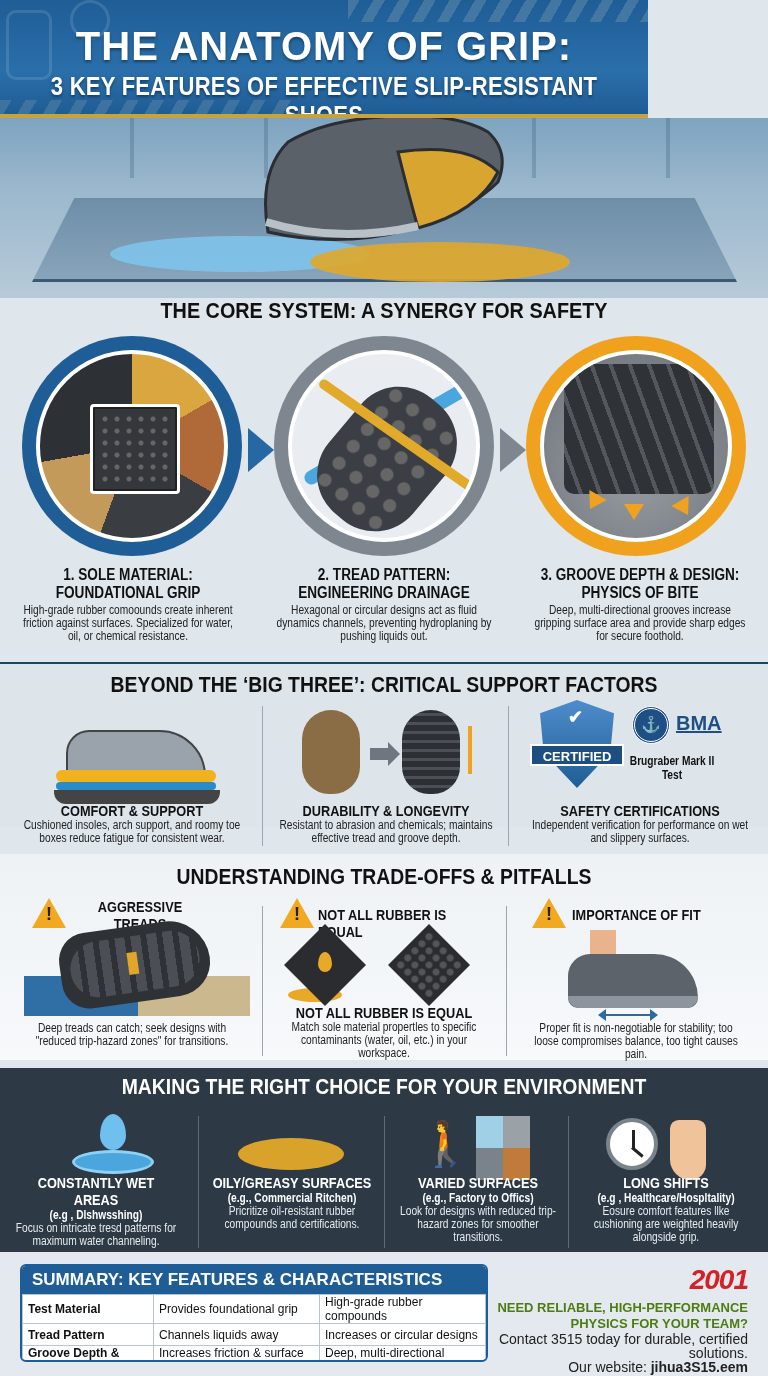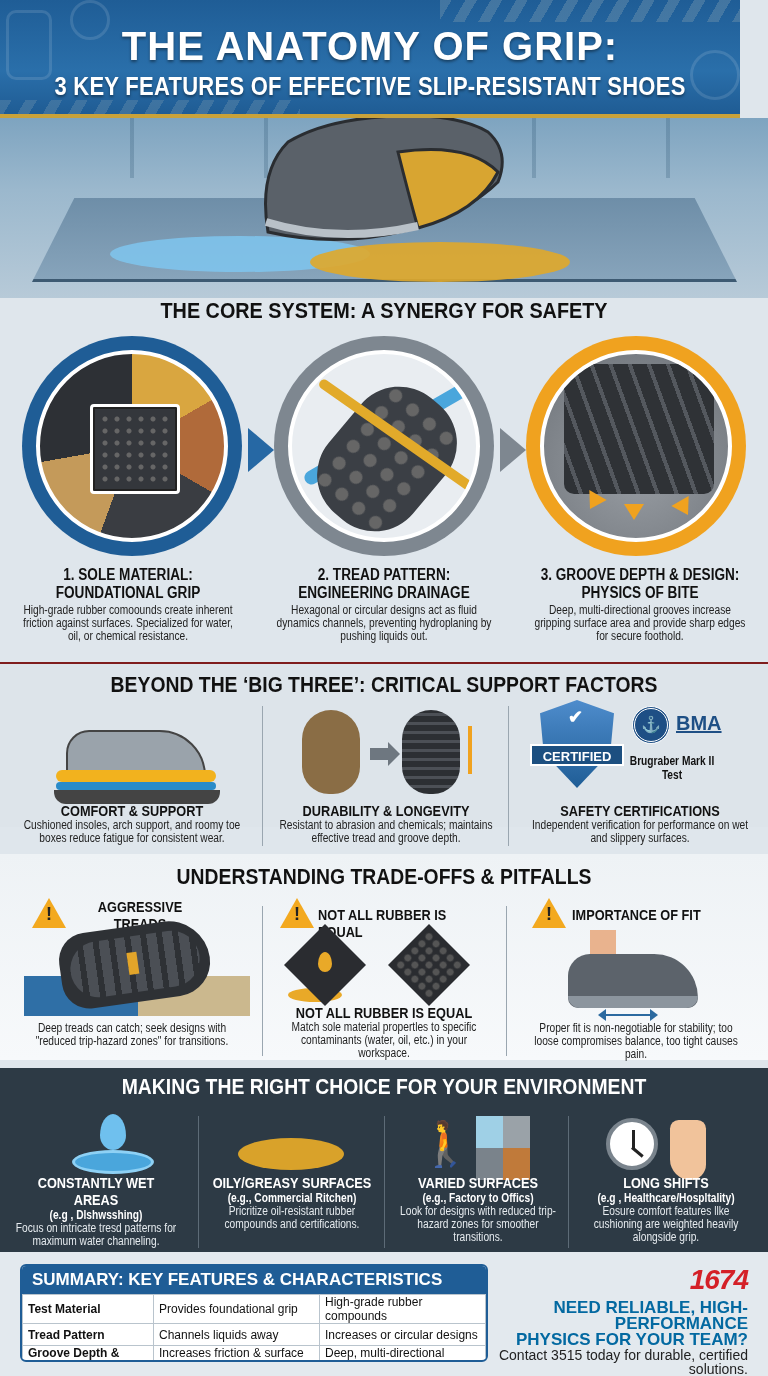--- a/index.html
+++ b/index.html
@@ -1,20 +1,20 @@
 <!DOCTYPE html>
 <html><head>
 <meta charset="utf-8">
 <style>
   *{box-sizing:border-box;margin:0;padding:0;}
   html,body{width:768px;height:1376px;overflow:hidden;}
   body{font-family:"Liberation Sans",sans-serif;background:#dfe6ec;color:#1a1a1a;position:relative;}
 
   
-  .header{position:absolute;left:0;top:0;width:740px;height:118px;background:linear-gradient(180deg,#1f5d96 0%,#2a6faa 60%,#1e5a92 100%);overflow:hidden;}
+  .header{position:absolute;left:0;top:0;width:648px;height:118px;background:linear-gradient(180deg,#1f5d96 0%,#2a6faa 60%,#1e5a92 100%);overflow:hidden;}
   .header .stripes{position:absolute;right:0;top:0;width:300px;height:22px;background:repeating-linear-gradient(120deg,#5b86a8 0 10px,transparent 10px 22px);opacity:.6;}
   .header .stripes2{position:absolute;left:0;bottom:4px;width:300px;height:14px;background:repeating-linear-gradient(120deg,#5b86a8 0 10px,transparent 10px 22px);opacity:.5;}
   .header .gold{position:absolute;left:0;bottom:0;width:100%;height:4px;background:#c9a23a;}
   .header .ghost{position:absolute;border:3px solid rgba(255,255,255,.12);border-radius:50%;}
   .title-main{position:absolute;left:0;width:100%;top:24px;text-align:center;font-size:40px;font-weight:900;color:#fff;letter-spacing:1px;text-shadow:0 2px 3px rgba(0,0,0,.4);}
   .title-sub{position:absolute;left:0;width:100%;top:72px;text-align:center;font-size:25px;font-weight:700;color:#fff;letter-spacing:.3px;text-shadow:0 2px 3px rgba(0,0,0,.4);transform:scaleX(.88);}
 
   
   .hero{position:absolute;left:0;top:118px;width:768px;height:180px;background:linear-gradient(180deg,#7ea4c0 0%,#9bb8cd 40%,#b7cad8 100%);overflow:hidden;}
   .hero .wall{position:absolute;left:0;top:0;width:100%;height:60px;background:repeating-linear-gradient(90deg,transparent 0 130px,rgba(40,80,110,.25) 130px 134px);}
@@ -44,21 +44,21 @@
   .stream-b{position:absolute;left:0;top:70px;width:200px;height:14px;background:#4aa6dc;transform:rotate(-30deg);border-radius:8px;}
   .stream-y{position:absolute;left:10px;top:80px;width:200px;height:10px;background:#e2aa2a;transform:rotate(35deg);border-radius:8px;}
   .tread{position:absolute;left:20px;top:10px;width:150px;height:130px;background:repeating-linear-gradient(70deg,#2f3236 0 14px,#54585e 14px 18px);border-radius:10px;}
   .oarrow{position:absolute;width:0;height:0;border-left:10px solid transparent;border-right:10px solid transparent;border-top:16px solid #f0a21f;}
 
   .feat{position:absolute;top:566px;width:256px;text-align:center;}
   .feat h3{font-size:16px;font-weight:700;line-height:18px;color:#111;transform:scaleX(.85);}
   .feat p{font-size:12px;line-height:13px;color:#222;margin-top:2px;transform:scaleX(.85);}
 
   
-  .beyond{position:absolute;left:0;top:662px;width:768px;height:165px;background:#dde4ea;border-top:2px solid #7f1d1d;}
+  .beyond{position:absolute;left:0;top:662px;width:768px;height:165px;background:#dde4ea;border-top:2px solid #0c4a6e;}
   .sec-title{position:absolute;left:0;width:100%;text-align:center;font-size:22px;font-weight:700;color:#111;transform:scaleX(.88);}
   .col{position:absolute;width:256px;text-align:center;}
   .vdiv{position:absolute;width:1px;background:#9aa6b0;}
   .col h4{font-size:15px;font-weight:700;color:#111;transform:scaleX(.85);line-height:17px;}
   .col p{font-size:12px;line-height:13px;color:#222;transform:scaleX(.85);}
 
   .sneaker{position:absolute;left:52px;top:60px;width:170px;height:90px;}
   .sneaker .upper{position:absolute;left:14px;top:6px;width:140px;height:54px;background:#9aa3ab;border-radius:30px 60px 10px 10px;border:2px solid #444;}
   .sneaker .foam-y{position:absolute;left:4px;top:46px;width:160px;height:12px;background:#f2b21e;border-radius:6px;}
   .sneaker .foam-b{position:absolute;left:4px;top:58px;width:160px;height:8px;background:#2a8bc9;border-radius:6px;}
@@ -121,21 +121,21 @@
   
   .bottom{position:absolute;left:0;top:1252px;width:768px;height:124px;background:#e3e9ee;}
   .summary{position:absolute;left:20px;top:12px;width:468px;height:98px;border:2px solid #1f5d96;border-radius:6px;overflow:hidden;background:#fff;}
   .summary .sh{height:28px;background:#1f5d96;color:#fff;font-size:17px;font-weight:700;line-height:28px;padding-left:10px;transform-origin:left;}
   .summary table{border-collapse:collapse;width:100%;}
   .summary td{border:1px solid #b9c4cd;font-size:12px;height:22px;padding:0 5px;color:#111;}
   .summary td.k{font-weight:700;width:131px;}
   .summary td.v1{width:166px;}
   .logo{position:absolute;right:20px;top:12px;font-size:28px;font-weight:900;font-style:italic;color:#d42027;letter-spacing:-1px;}
   .cta{position:absolute;right:20px;top:48px;width:260px;text-align:right;}
-  .cta h5{font-size:17px;font-weight:700;color:#0369a1;line-height:16px;}
+  .cta h5{font-size:13px;font-weight:700;color:#4d7c0f;line-height:16px;}
   .cta p{font-size:14px;color:#222;line-height:14px;}
   .cta .web{font-weight:700;}
 </style>
 </head>
 <body>
 
 <div class="header">
   <div class="stripes"></div>
   <div class="stripes2"></div>
   <div class="ghost" style="left:6px;top:10px;width:46px;height:70px;border-radius:10px;"></div>
@@ -330,19 +330,19 @@
         <td>Increases or circular designs</td>
       </tr>
       <tr>
         <td class="k">Groove Depth &amp; Design</td>
         <td class="v1">Increases friction &amp; surface area</td>
         <td>Deep, multi-directional grooves</td>
       </tr>
     </tbody>
       </table>
   </div>
-  <div class="logo">1674</div>
+  <div class="logo">2001</div>
   <div class="cta">
     <h5><span>NEED RELIABLE, HIGH-PERFORMANCE</span><br><span>PHYSICS FOR YOUR TEAM?</span></h5>
     <p>Contact 3515 today for durable, certified solutions.</p>
     <p><span>Our website: </span><span class="web">jihua3S15.eem</span></p>
   </div>
 </div>
 
 </body></html>

